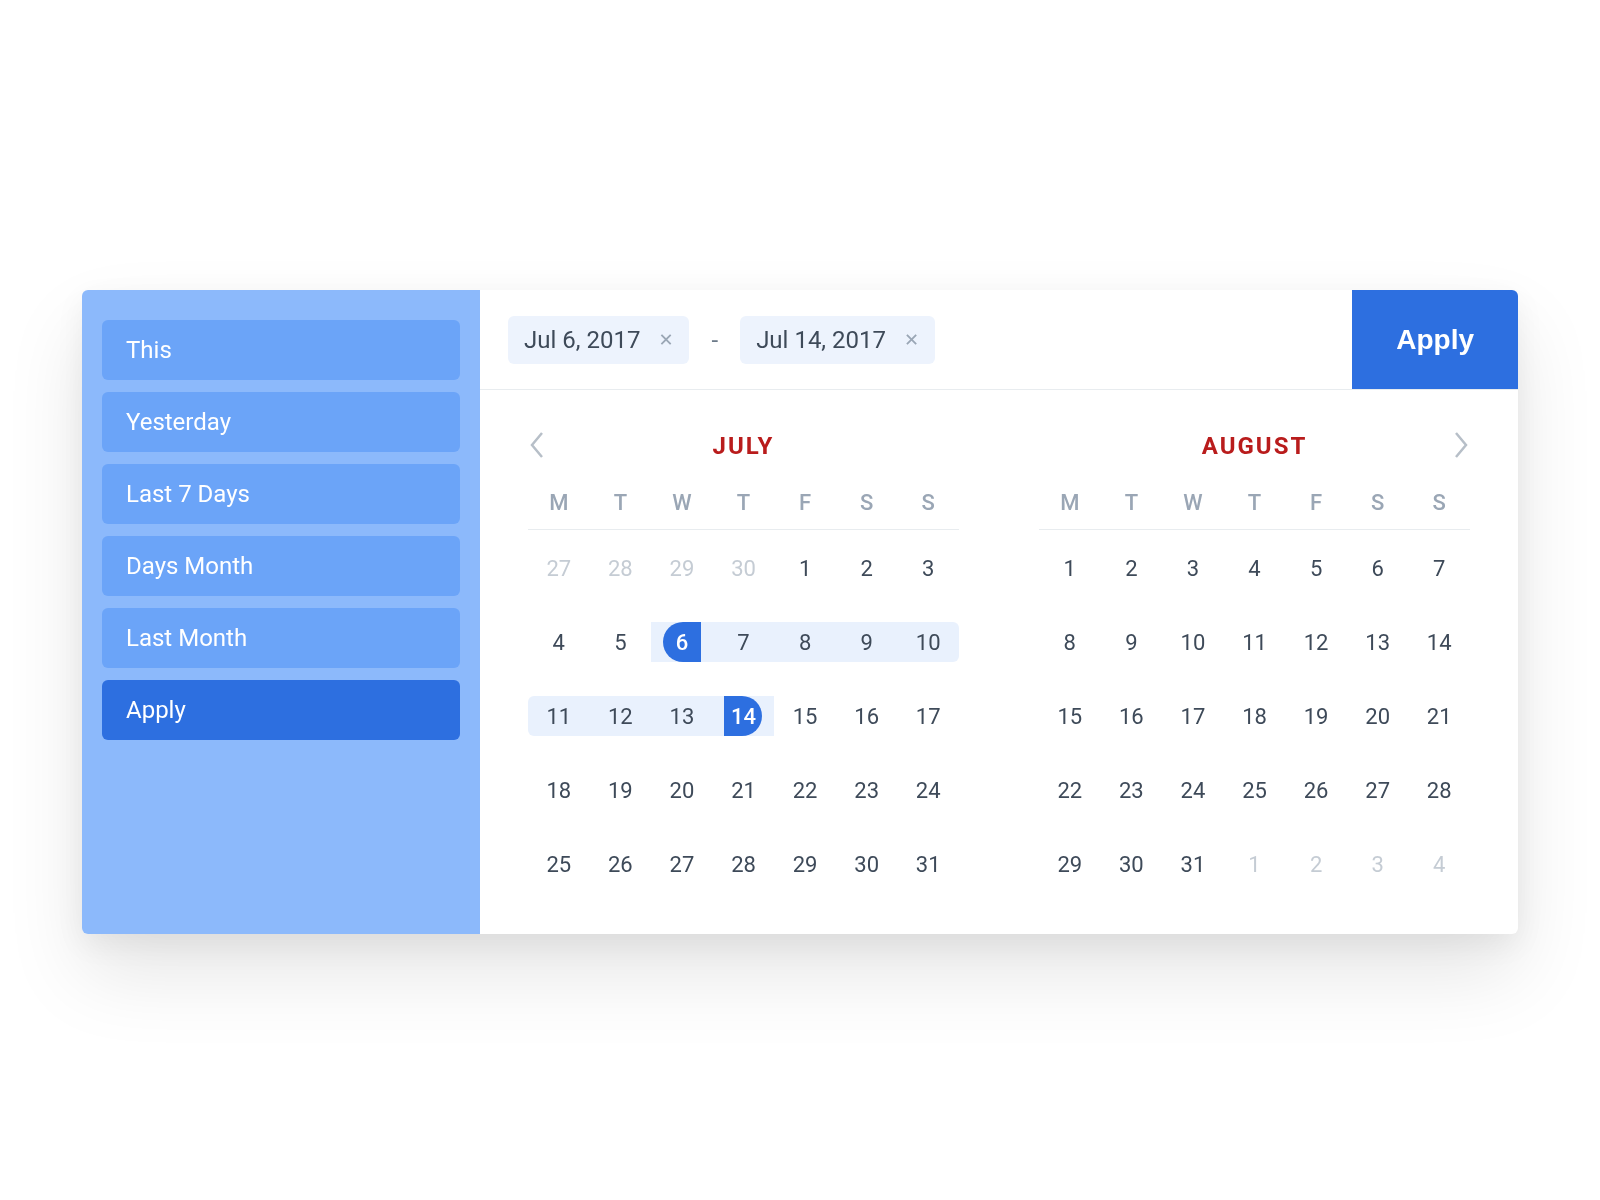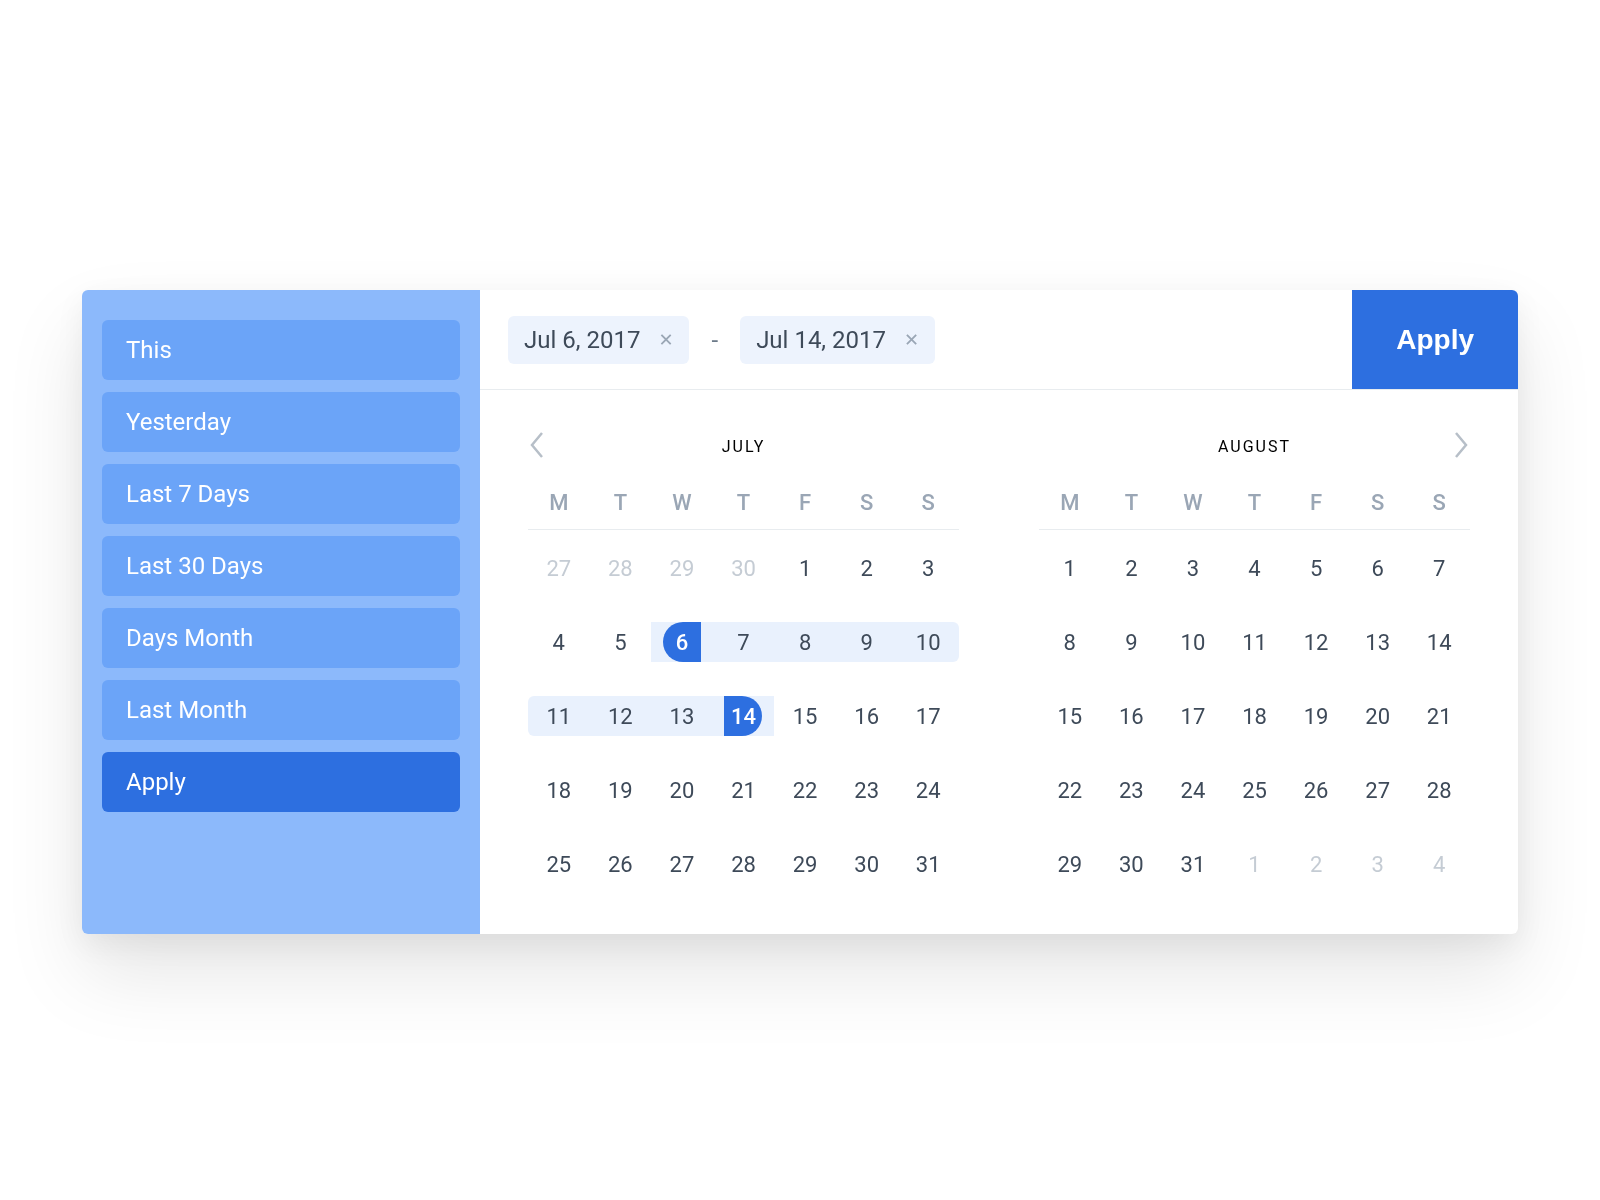--- a/index.html
+++ b/index.html
@@ -96,24 +96,24 @@
   }
   .cal-header {
     display: flex;
     align-items: center;
     justify-content: center;
     margin-bottom: 24px;
     position: relative;
     height: 40px;
   }
   .cal-title {
-    font-size: 16px;
-    font-weight: 400;
+    font-size: 24px;
+    font-weight: 700;
     letter-spacing: 2px;
-    color: #000000;
+    color: #b91c1c;
   }
   .nav-arrow {
     position: absolute;
     top: 4px;
     color: #b7bfc8;
     cursor: pointer;
   }
   .nav-arrow.left  { left: 0; }
   .nav-arrow.right { right: 0; }
   .nav-arrow svg { width: 18px; height: 30px; stroke: #b7bfc8; stroke-width: 2.5; fill: none; }
@@ -182,21 +182,20 @@
 </style>
 </head>
 <body>
 
 <div class="picker">
 
   <div class="sidebar" id="sidebar">
       <div class="preset">This</div>
       <div class="preset">Yesterday</div>
       <div class="preset">Last 7 Days</div>
-      <div class="preset">Last 30 Days</div>
       <div class="preset">Days Month</div>
       <div class="preset">Last Month</div>
       <div class="preset active">Apply</div>
     </div>
 
   <div class="main">
 
     <div class="topbar">
       <div class="chip">
         <span>Jul 6, 2017</span>

